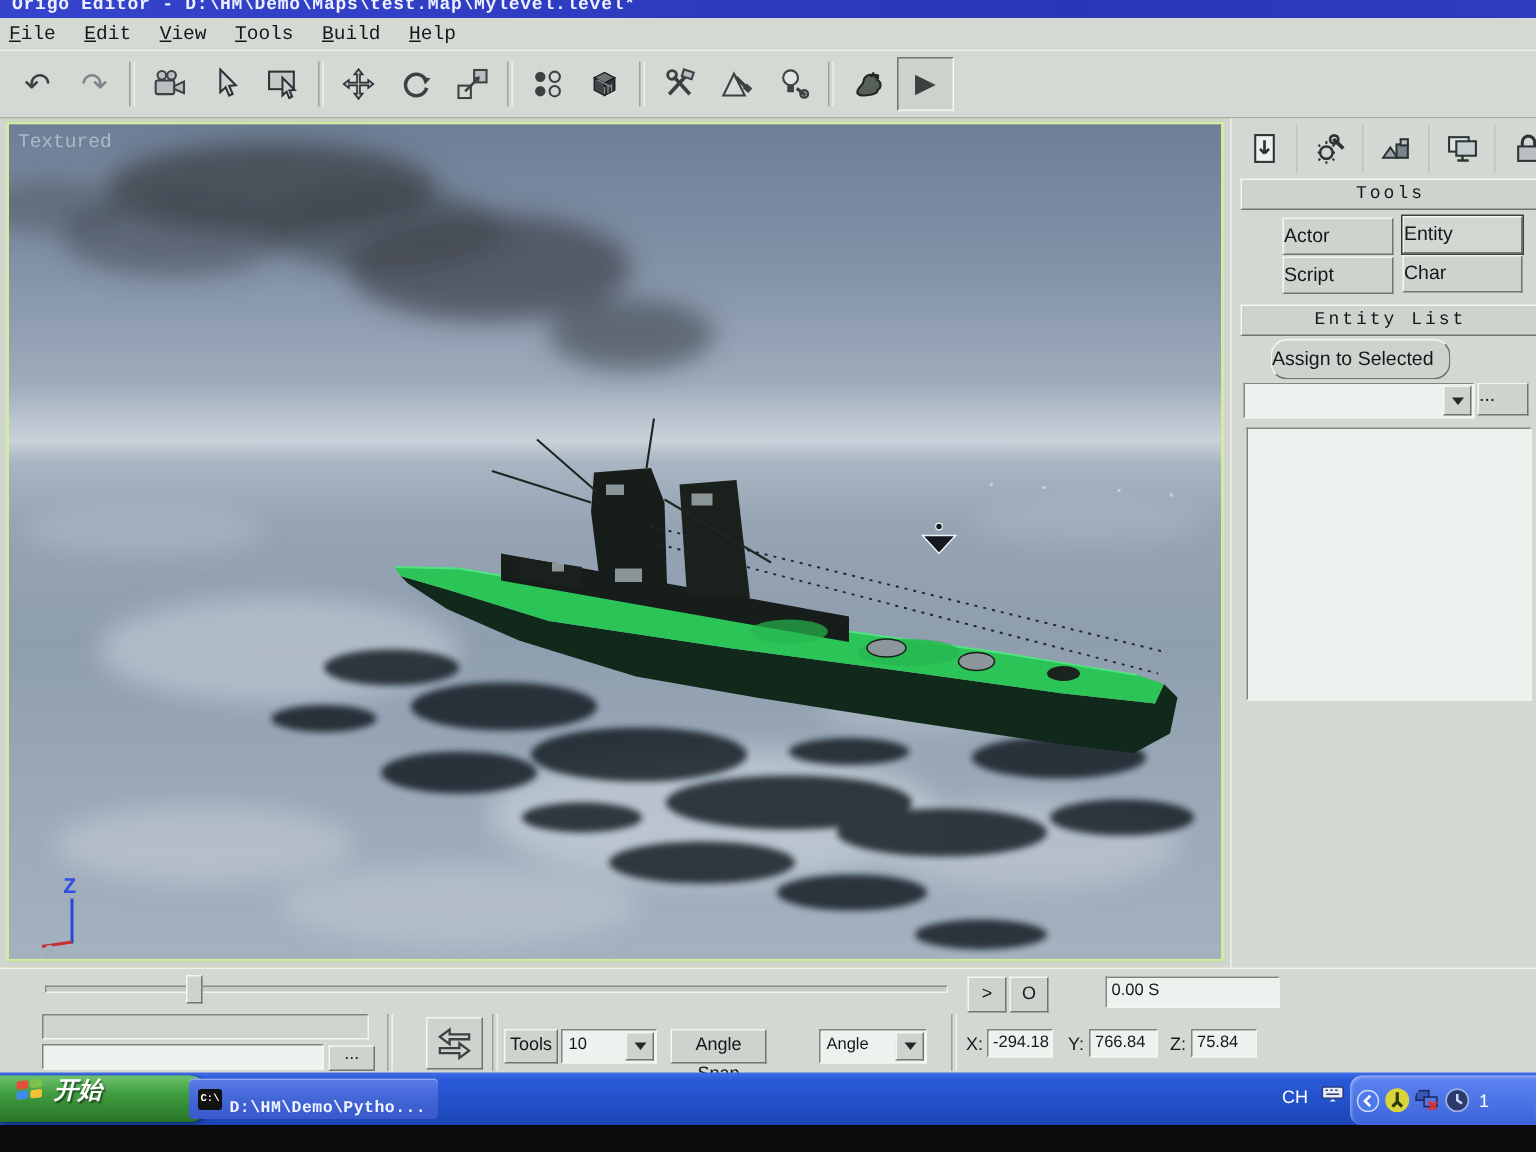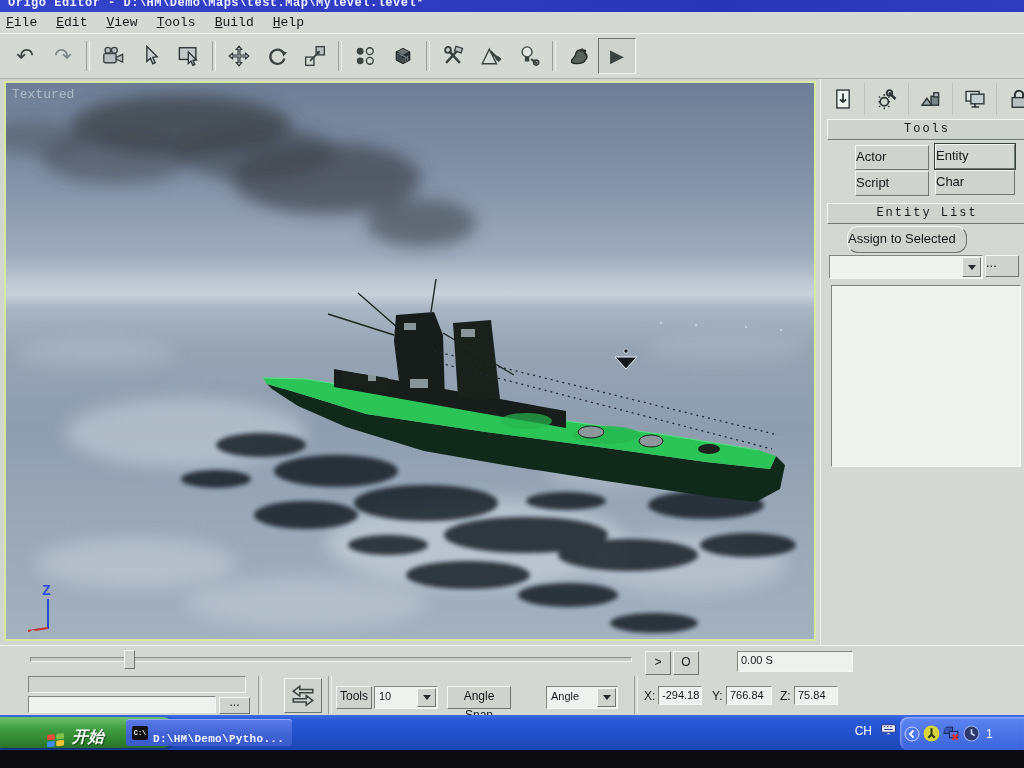--- a/index.html
+++ b/index.html
@@ -69,21 +69,21 @@
   .bb-btn{position:absolute;font-size:12px;color:#14181a;text-align:center;}
   .bb-field{position:absolute;font-size:11px;color:#14181a;padding:2px 3px;box-sizing:border-box;white-space:nowrap;overflow:hidden;}
   .bb-label{position:absolute;font-size:12px;color:#14181a;}
   .vsep{position:absolute;top:30px;height:38px;}
 
   
   #taskbar{position:absolute;left:0;top:715px;width:1024px;height:35px;
      background:linear-gradient(180deg,#3f6ce8 0%,#2a59d8 14%,#2250c8 60%,#1c46b4 100%);}
   #startbtn{position:absolute;left:0;top:2px;width:140px;height:31px;border-radius:0 14px 14px 0;
      background:linear-gradient(180deg,#6cc26c 0%,#3f9c3f 40%,#2f822f 80%,#287228 100%);
-     display:flex;align-items:flex-end;box-shadow:1px 1px 3px rgba(0,0,20,.5);padding-left:36px;}
+     display:flex;align-items:flex-start;box-shadow:1px 1px 3px rgba(0,0,20,.5);}
   #startbtn .label{color:#fff;font-size:16px;font-weight:bold;font-style:italic;margin-left:6px;text-shadow:1px 1px 1px rgba(0,0,0,.5);}
   .taskitem{position:absolute;top:4px;height:27px;border-radius:3px;display:flex;align-items:center;
      color:#f0f4ff;font-size:11px;white-space:nowrap;overflow:hidden;box-shadow:inset 0 1px 0 rgba(255,255,255,.35);}
   .taskitem .lbl{margin-left:5px;font-weight:bold;letter-spacing:.3px;margin-top:12px;}
   #tray{position:absolute;right:0;top:2px;width:124px;height:33px;background:linear-gradient(180deg,#5d84f0,#3c64dc);
         border-radius:8px 0 0 8px;box-shadow:inset 1px 1px 2px rgba(255,255,255,.4);display:flex;align-items:center;}
   #lang-ind{position:absolute;right:152px;top:9px;color:#fff;font-size:12px;margin-left:30px;}
   #kb-icon{position:absolute;right:128px;top:9px;}
   .trayicon{width:17px;height:17px;margin-left:3px;border-radius:50%;}
   #clock-partial{color:#fff;font-size:12px;margin-left:6px;}

